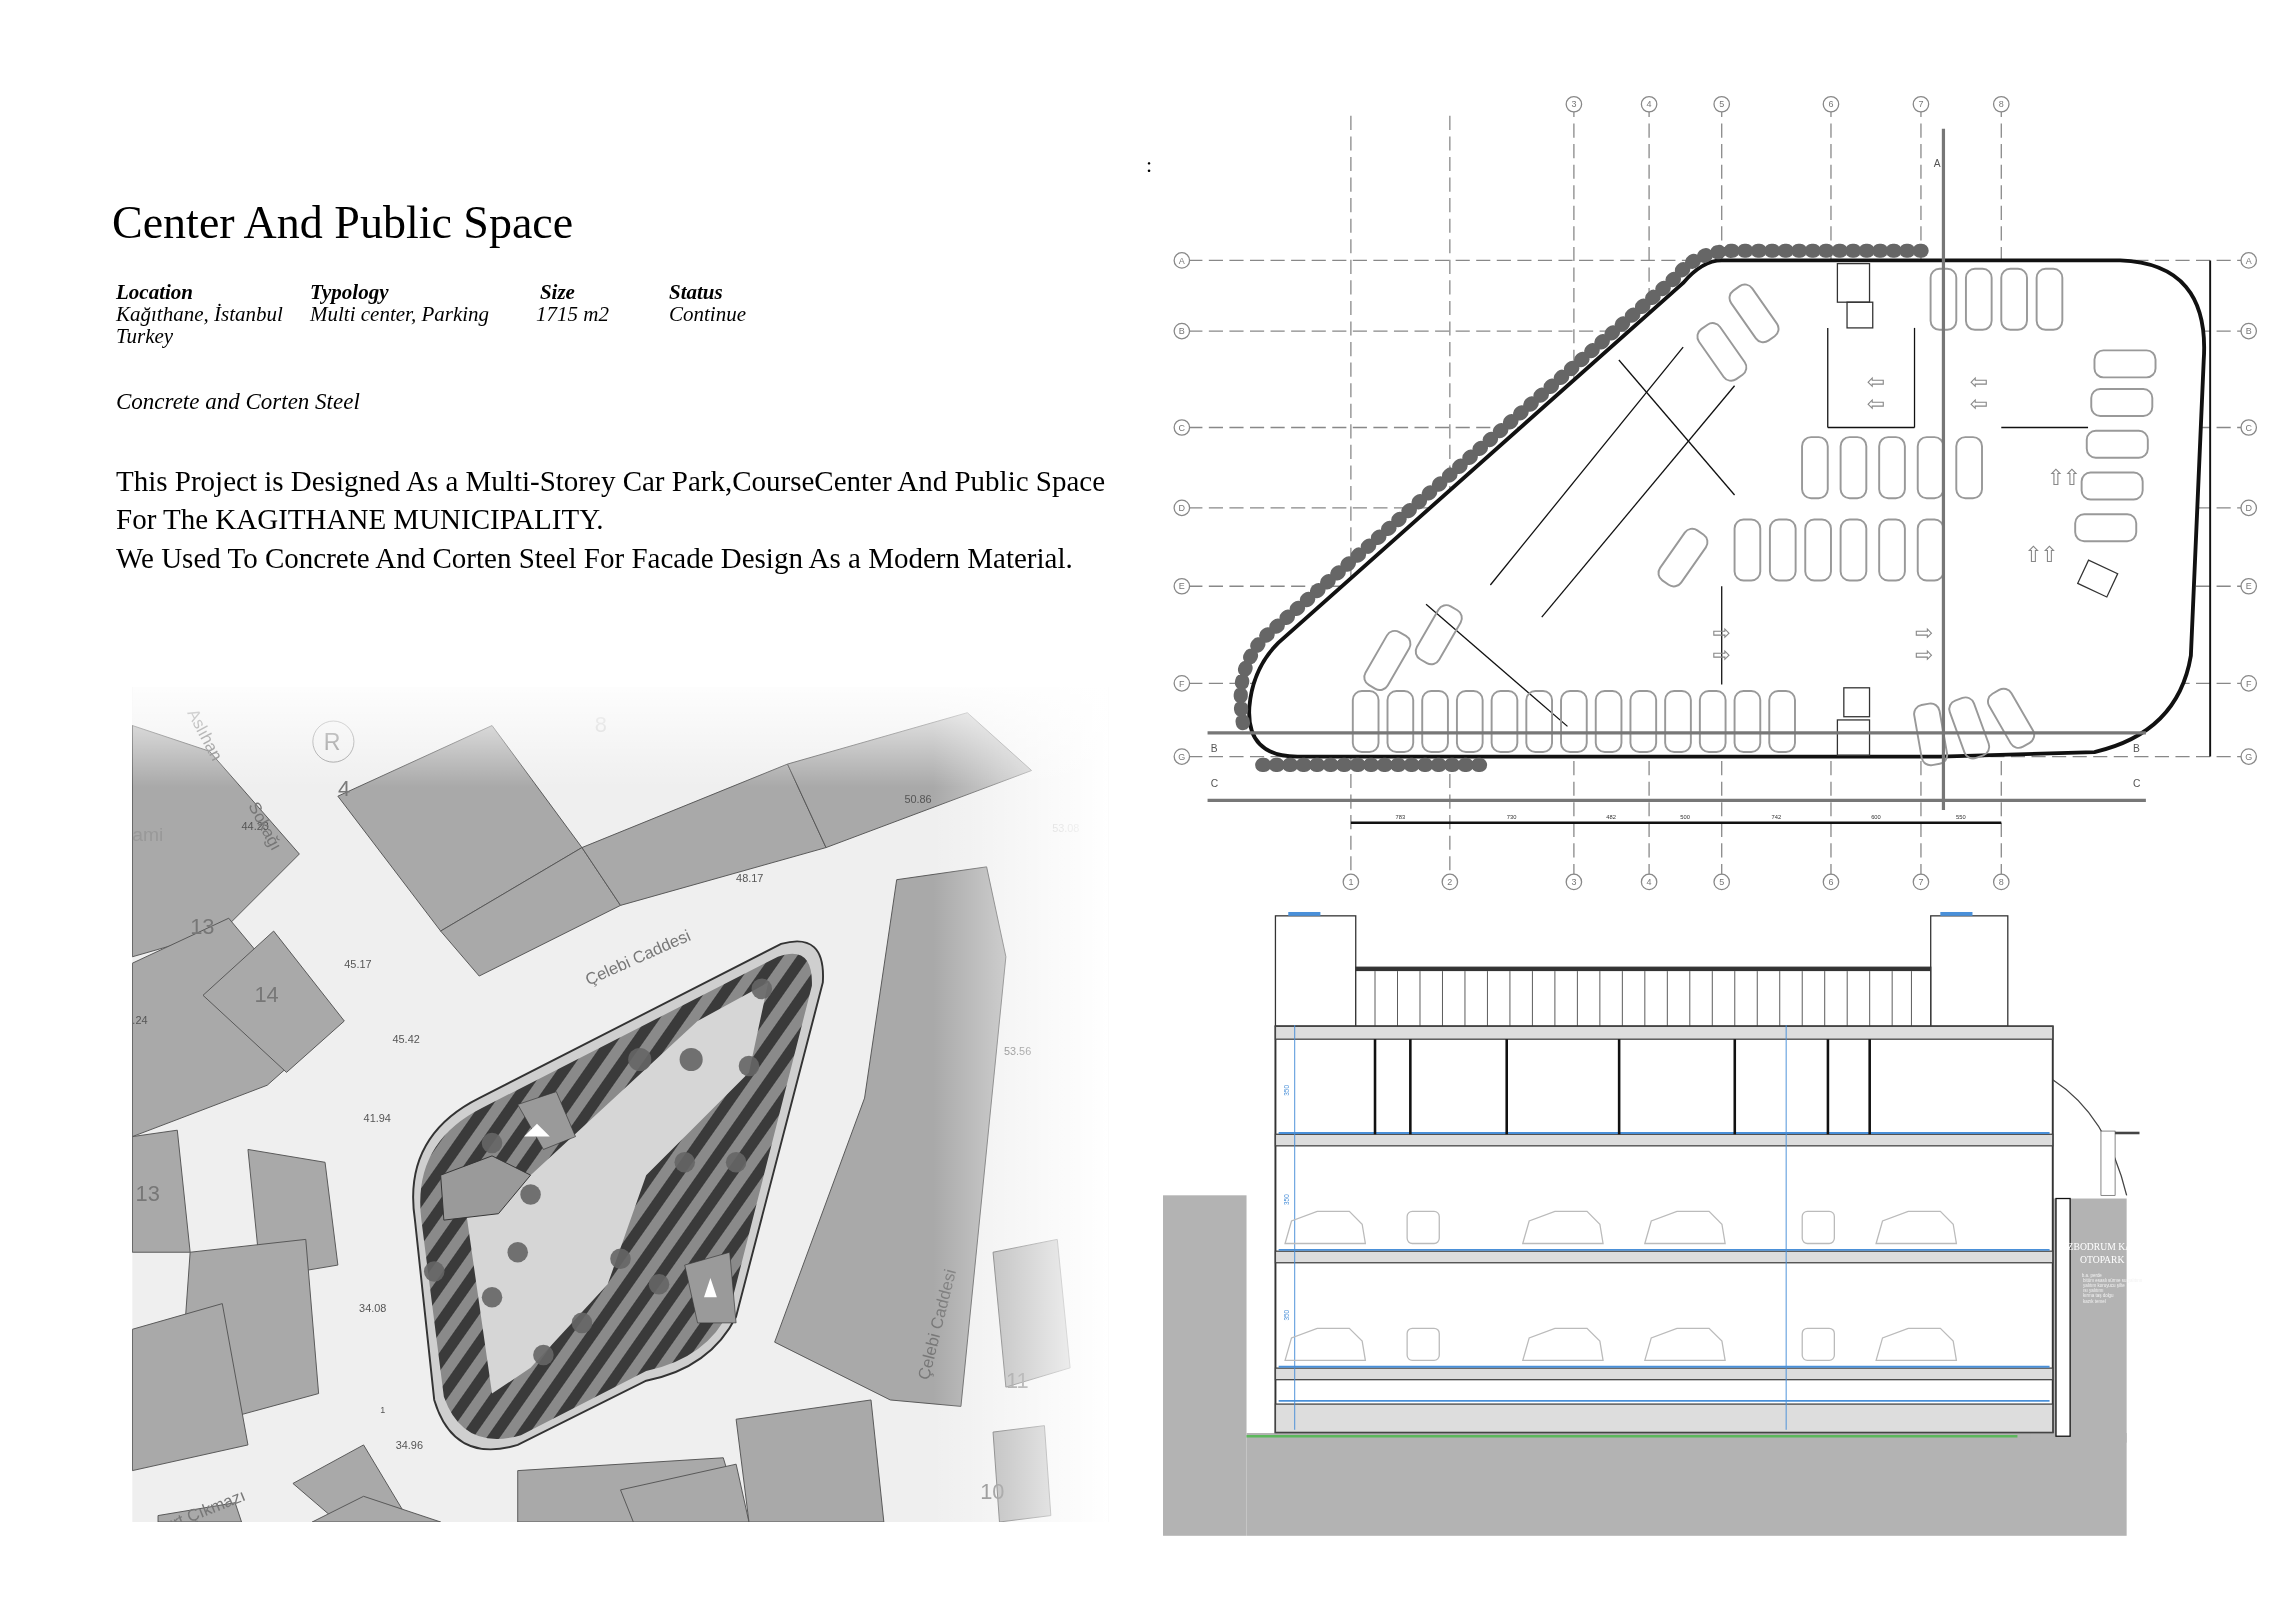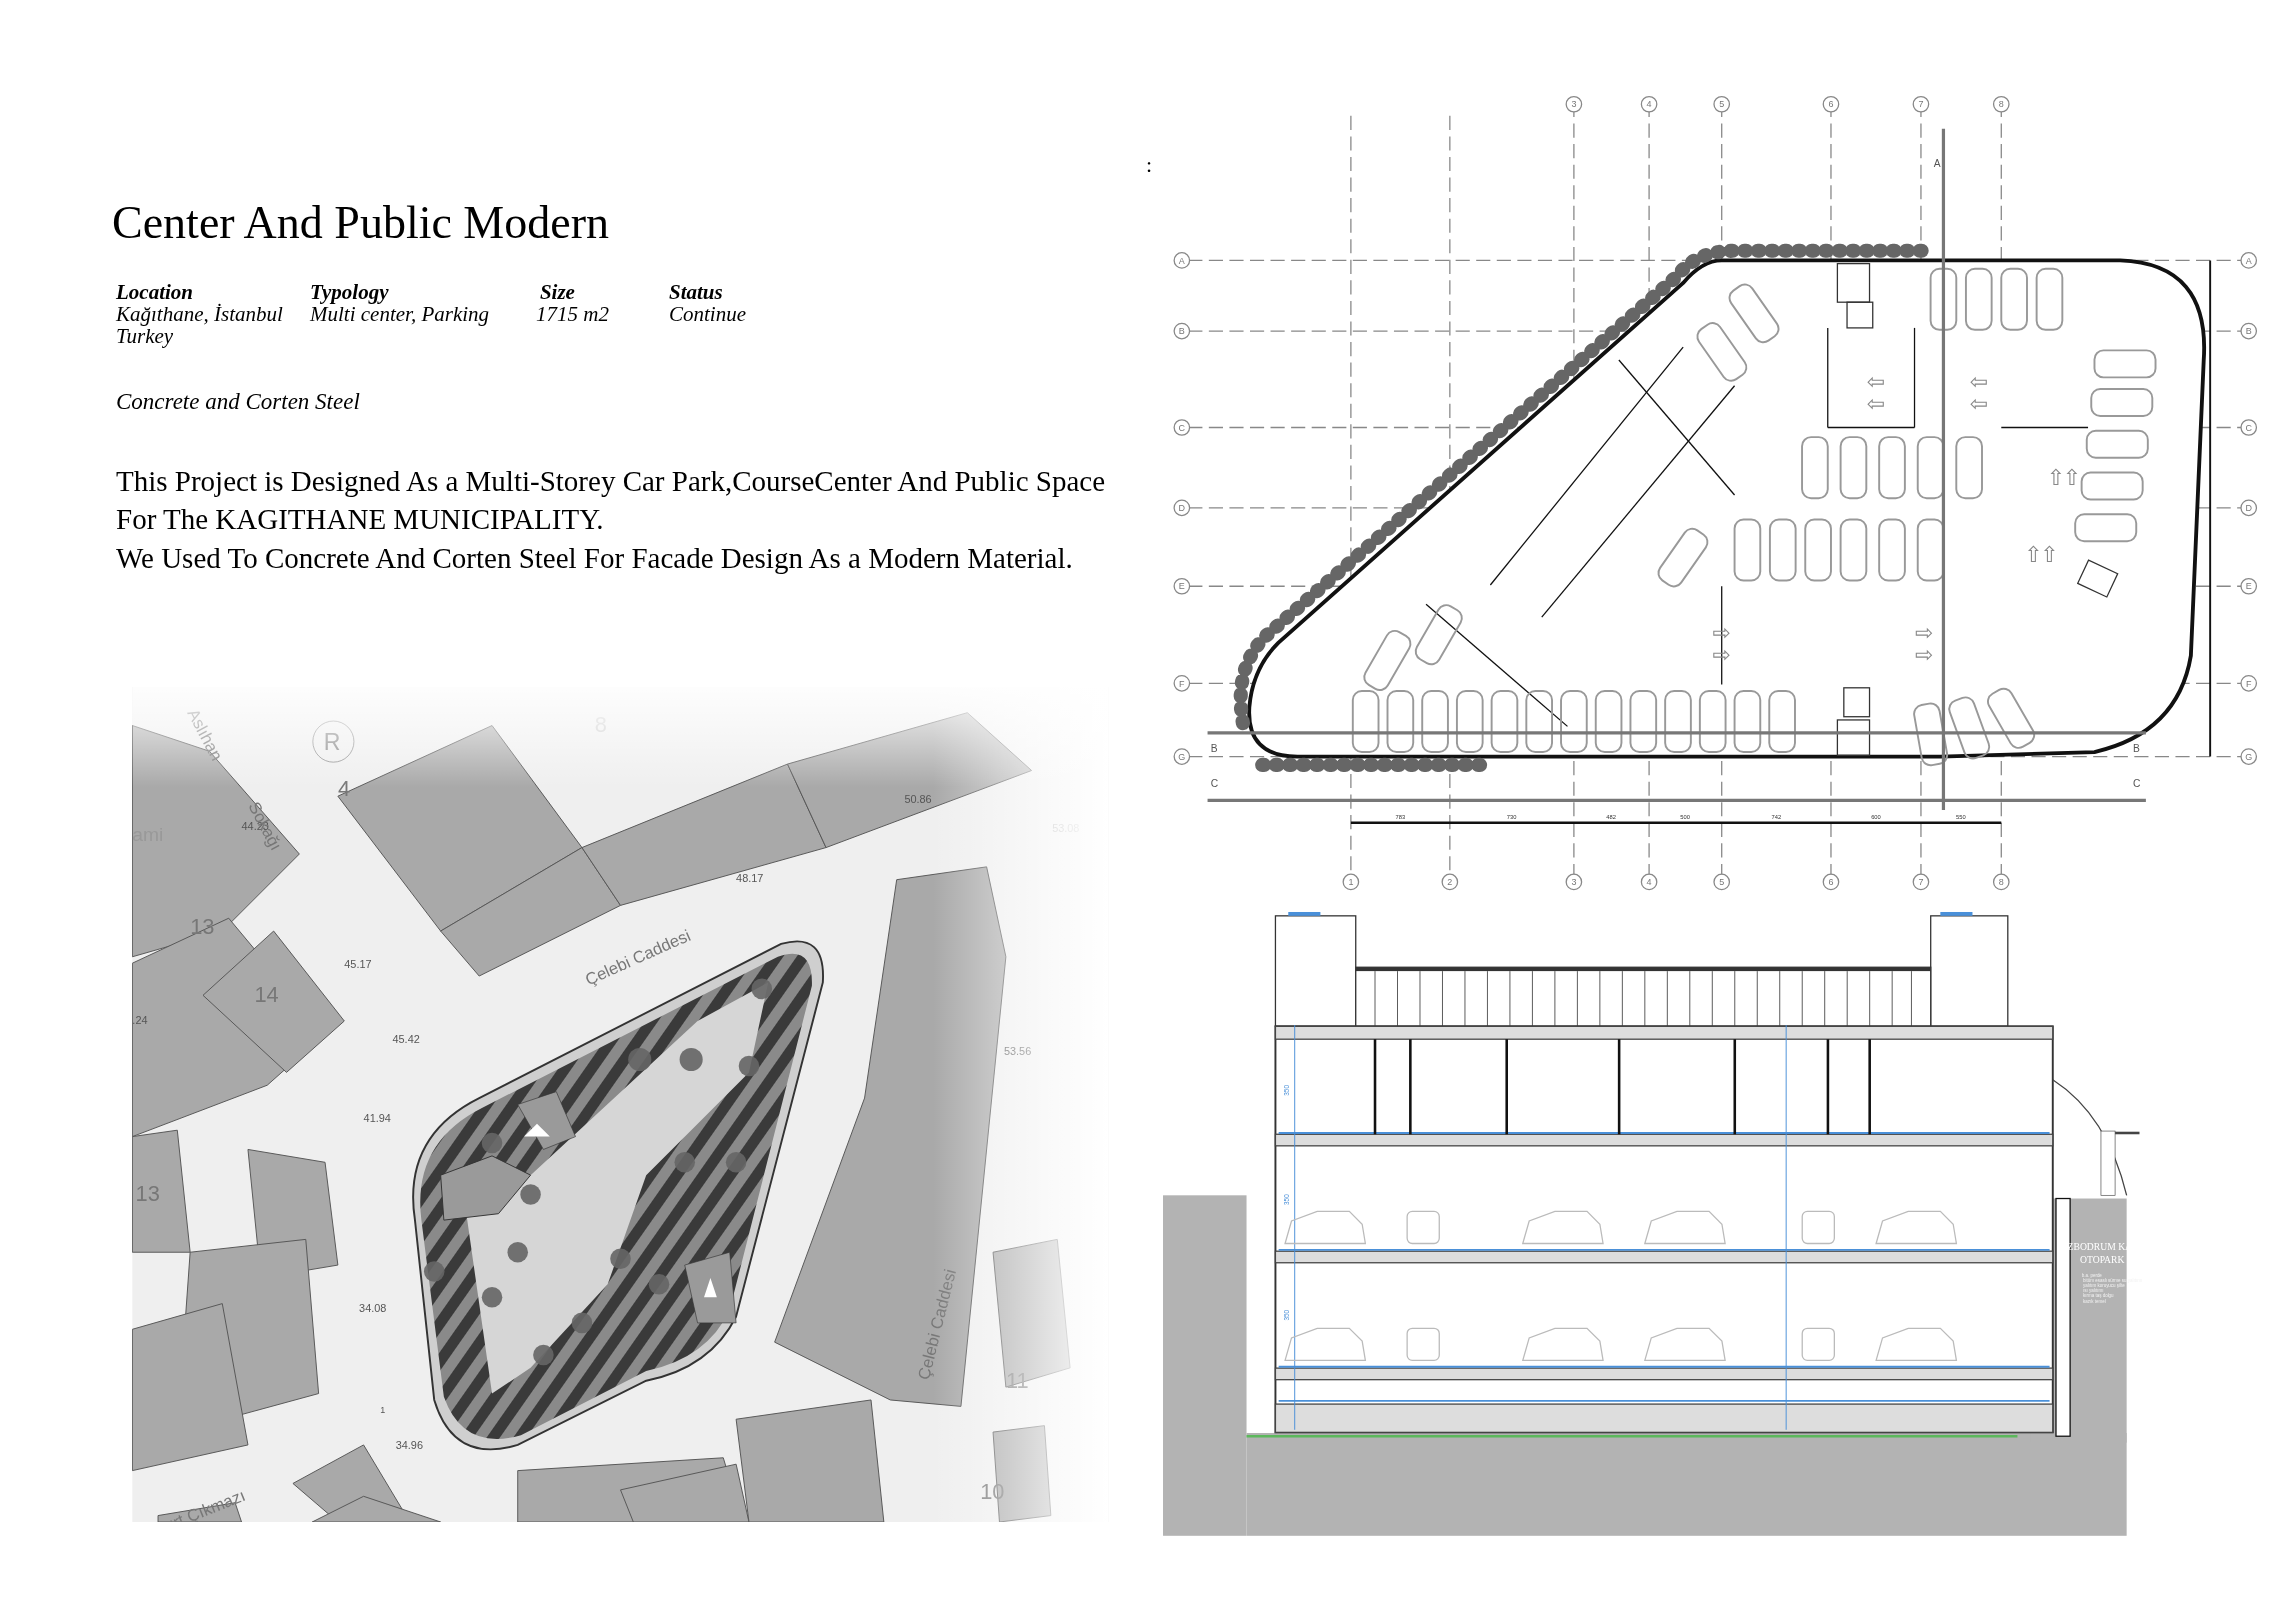--- a/index.html
+++ b/index.html
@@ -11,21 +11,21 @@
   #material{left:116px;top:389px;font-size:23px;font-style:italic;font-weight:normal;}
   .para{left:116px;font-size:29px;line-height:26px;}
   #colon{left:1146px;top:152px;font-size:22px;}
   svg{position:absolute;}
 </style>
 </head>
 <body>
 
 <h1 id="title" class="abs">
   <br>
-  <span>Center And Public Modern</span>
+  <span>Center And Public Space</span>
 </h1>
 
 <div class="abs meta" style="left:116px">
   <div class="h">Location</div>
   <div>Kağıthane, İstanbul</div>
   <div>Turkey</div>
 </div>
 <div class="abs meta" style="left:310px">
   <div class="h">Typology</div>
   <div>Multi center, Parking</div>

